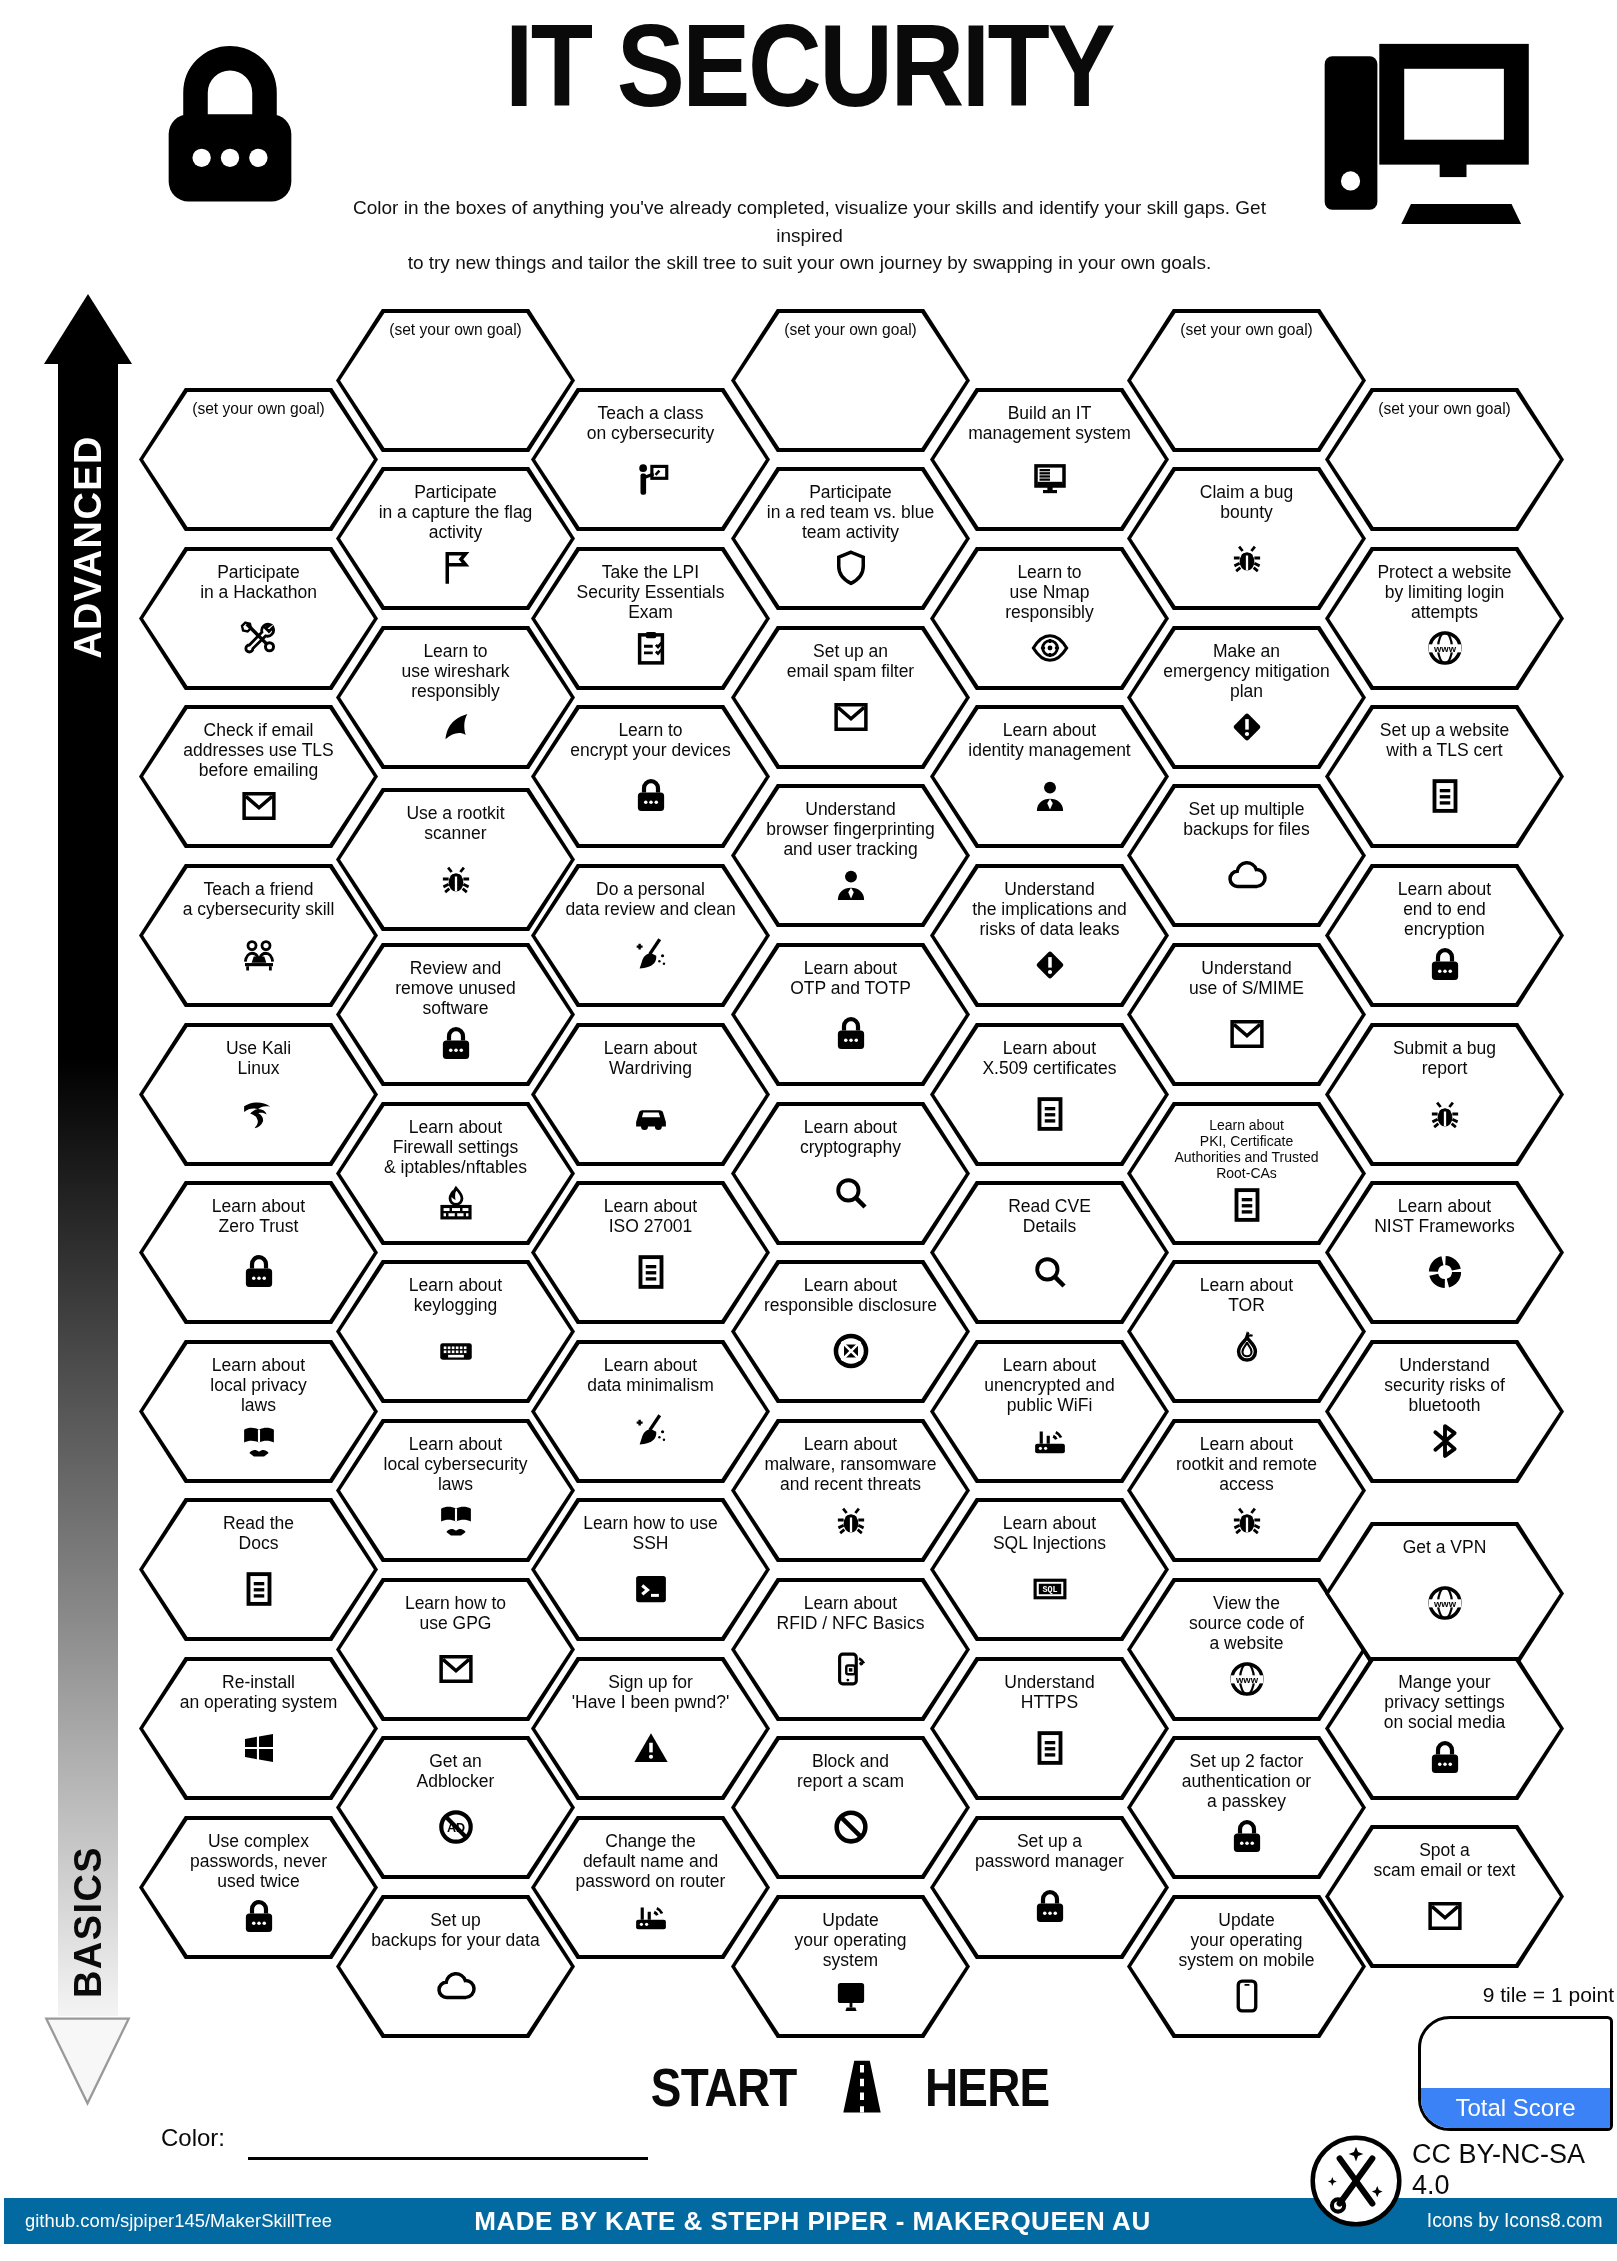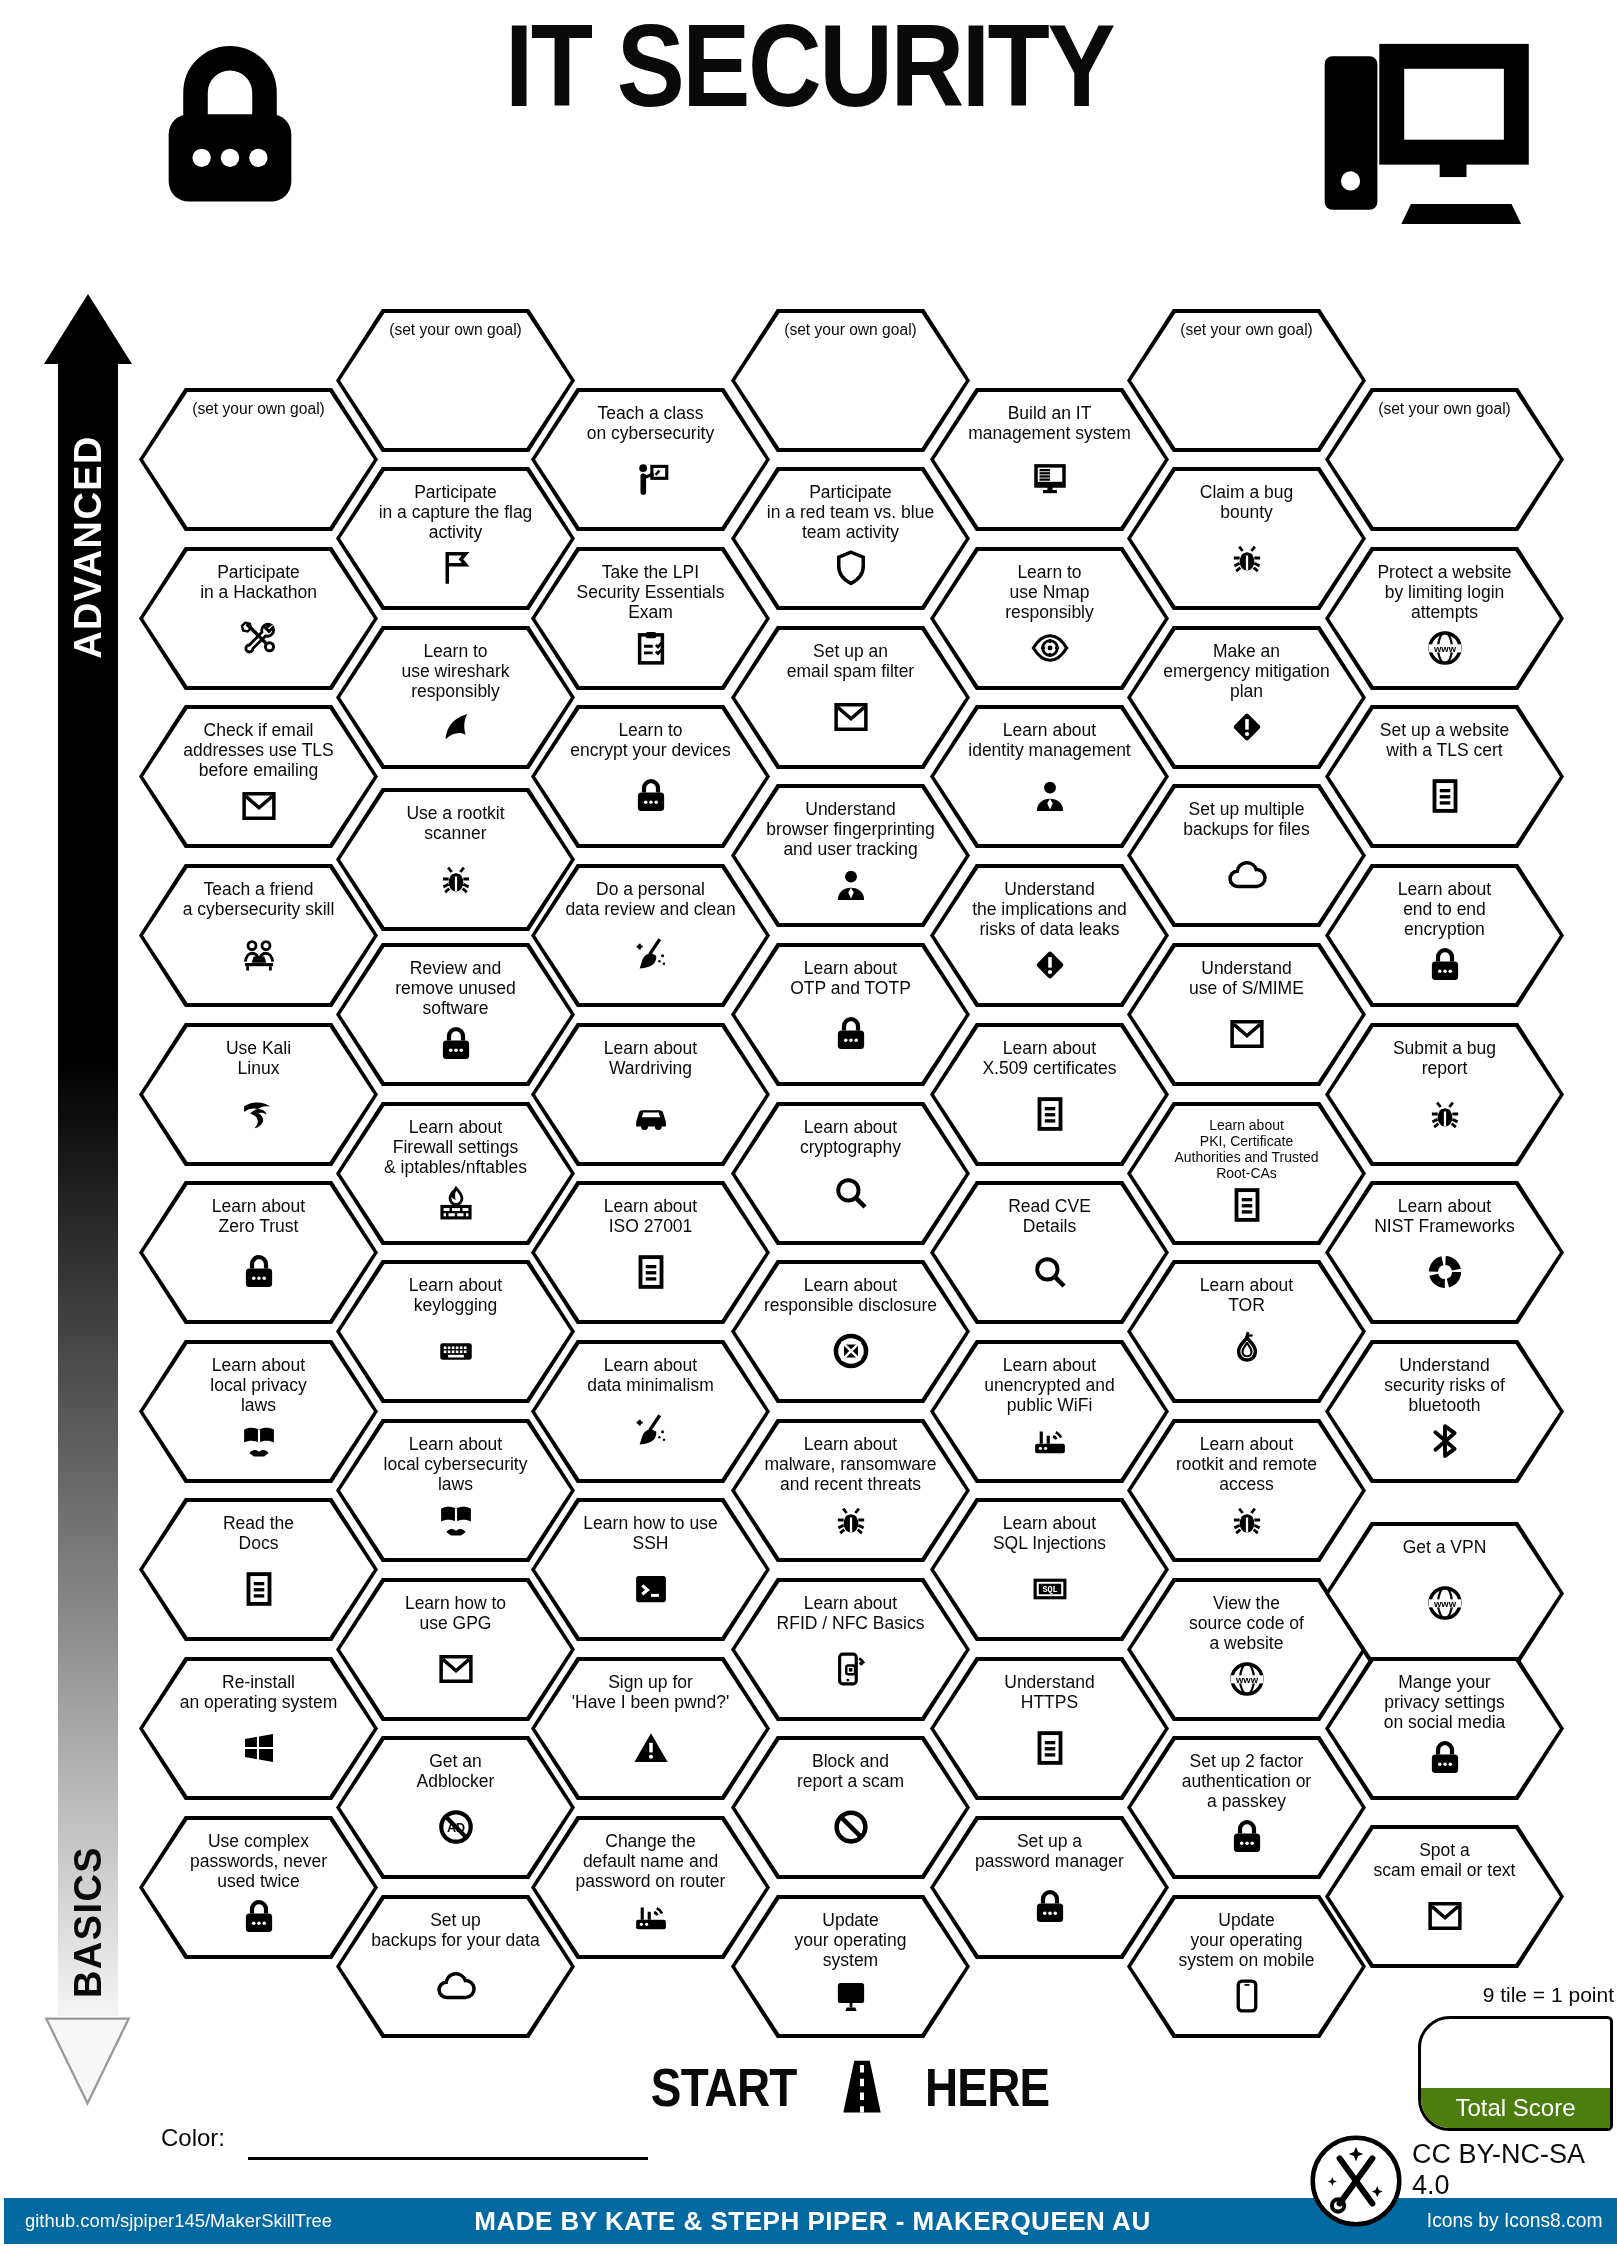--- a/index.html
+++ b/index.html
@@ -43,21 +43,21 @@
 
   
   .start{position:absolute;left:573px;top:2052px;width:552px;display:flex;align-items:center;justify-content:center;gap:13px;}
   .start .word{font-size:54px;font-weight:900;letter-spacing:-0.9px;transform:scaleX(.85);}
   .start svg{width:78px;height:69px;}
 
   
   .tile-note{position:absolute;left:1398px;top:1983px;width:216px;text-align:right;font-size:21px;}
   .score-box{position:absolute;left:1418px;top:2016px;width:195px;height:115px;background:#fff;
     border:3.7px solid #000;border-radius:32px 5.5px 5.5px 32px;box-sizing:border-box;overflow:hidden;}
-  .score-bar{position:absolute;left:0;right:0;bottom:0;height:40px;background:#4d7c0f;color:#fff;
+  .score-bar{position:absolute;left:0;right:0;bottom:0;height:40px;background:#3b82f6;color:#fff;
     display:flex;align-items:center;justify-content:center;font-size:24px;}
 
   
   .name-row{position:absolute;left:161px;top:2124px;font-size:24px;}
   .name-line{position:absolute;left:248px;top:2157px;width:400px;height:3.2px;background:#000;}
   .license{position:absolute;left:1412px;top:2139px;font-size:27px;}
   .cc-logo{position:absolute;left:1307px;top:2132px;width:98px;height:98px;z-index:5;}
   .footer{position:absolute;left:4px;top:2198px;width:1617px;height:46px;background:#0369a1;color:#fff;
     display:flex;align-items:center;}
   .footer .repo{position:absolute;left:21px;font-size:18.4px;font-weight:300;}
@@ -290,20 +290,22 @@
 
   <svg class="hdr-lock" viewBox="0 0 24 24">
       <path d="M7.5 10 V7 a4.5 4.5 0 0 1 9 0 v3" fill="none" stroke="#000" stroke-width="3.2"></path>
       <rect x="4" y="9.8" width="16" height="11.4" rx="2.6" fill="#000"></rect>
       <circle cx="8.3" cy="15.5" r="1.2" fill="#fff"></circle>
       <circle cx="12" cy="15.5" r="1.2" fill="#fff"></circle>
       <circle cx="15.7" cy="15.5" r="1.2" fill="#fff"></circle>
     </svg>
 
   <div class="hdr-title">IT SECURITY</div>
+  <div class="hdr-desc">Color in the boxes of anything you've already completed, visualize your skills and identify your skill gaps.  Get inspired
+to try new things and tailor the skill tree to suit your own journey by swapping in your own goals.</div>
 
   <svg class="hdr-comp" viewBox="0 0 24 24">
       <rect x="2" y="4" width="5.5" height="16" rx=".8" fill="#000"></rect>
       <circle cx="4.7" cy="17" r="1" fill="#fff"></circle>
       <rect x="9" y="4" width="13" height="10" fill="none" stroke="#000" stroke-width="2.6"></rect>
       <rect x="14" y="14" width="2.8" height="2.6" fill="#000"></rect>
       <path d="M11 19.4 h10.5 l1 2.1 H10 z" fill="#000"></path>
     </svg>
 
   <div class="axis">

